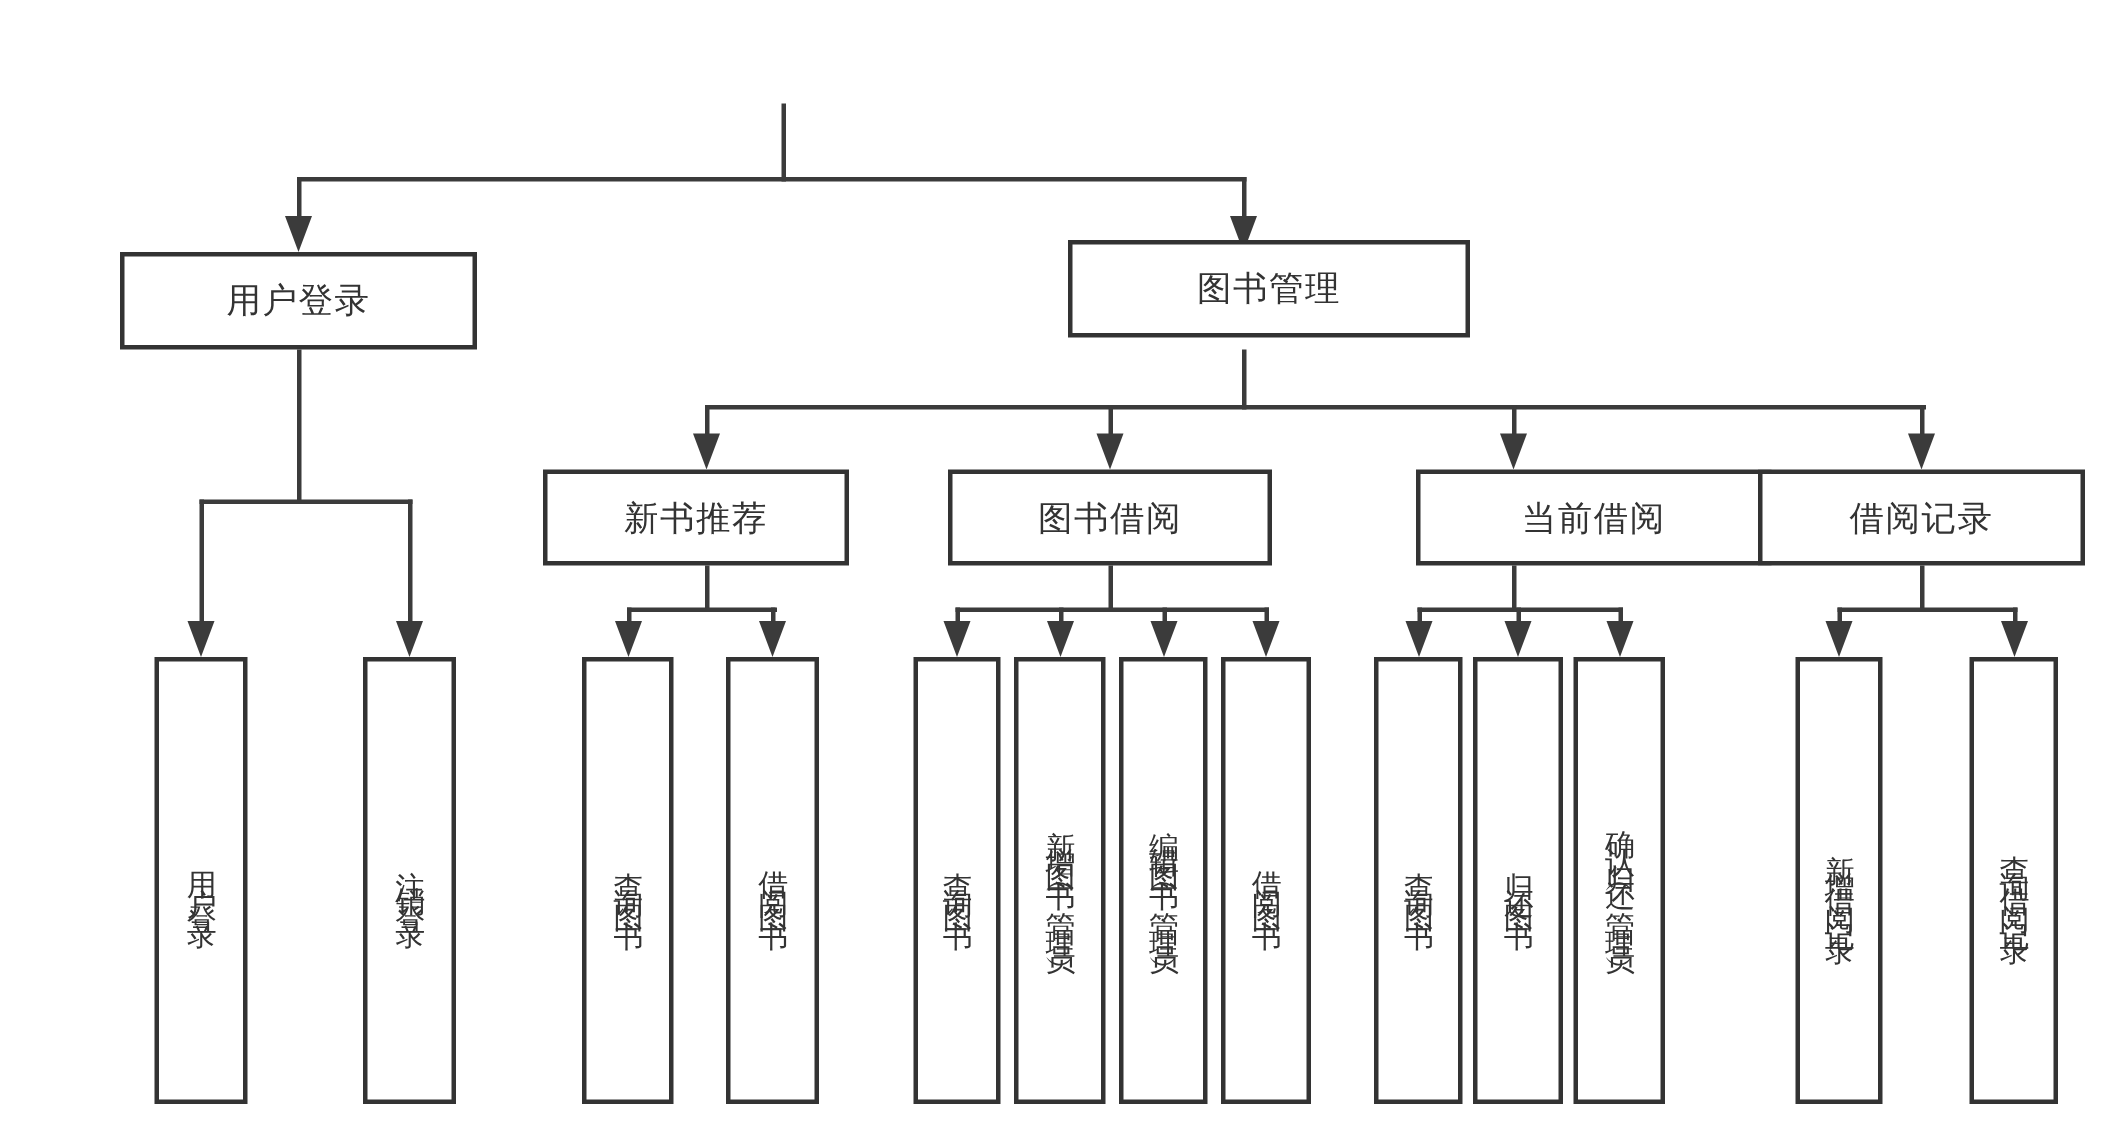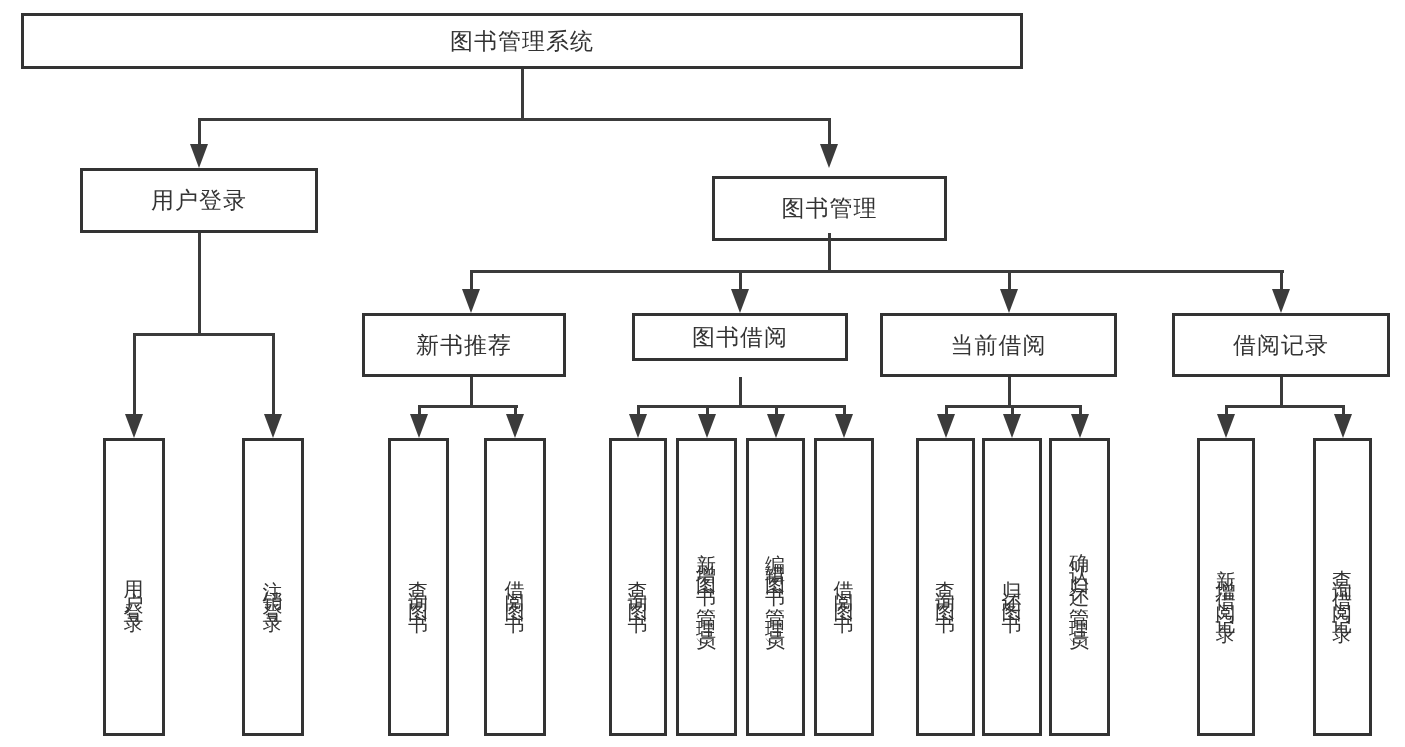--- a/index.html
+++ b/index.html
@@ -27,53 +27,52 @@
   .watermark{
     position:absolute;right:8px;bottom:4px;color:#9e9e9e;font-size:19px;
     text-shadow:1px 1px 0 #ffffff;z-index:5;
   }
 </style>
 </head>
 <body>
 
 <div class="canvas">
 
-  <div class="box" style="left:21px;top:13px;width:1002px;height:56px">图书管理系统</div>
 
   <div class="vline" style="left:521px;top:69px;height:52px"></div>
   <div class="hline" style="left:198px;top:118px;width:633px"></div>
   <div class="vline" style="left:198px;top:118px;height:30px"></div>
   <div class="vline" style="left:828px;top:118px;height:30px"></div>
   <div class="arrow" style="left:190px;top:144px"></div>
   <div class="arrow" style="left:820px;top:144px"></div>
 
   <div class="box" style="left:80px;top:168px;width:238px;height:65px">用户登录</div>
-  <div class="box" style="left:712px;top:176px;width:235px;height:65px">图书管理</div>
+  <div class="box" style="left:712px;top:160px;width:268px;height:65px">图书管理</div>
 
   <div class="vline" style="left:198px;top:233px;height:103px"></div>
   <div class="hline" style="left:133px;top:333px;width:142px"></div>
   <div class="vline" style="left:133px;top:333px;height:85px"></div>
   <div class="vline" style="left:272px;top:333px;height:85px"></div>
   <div class="arrow" style="left:125px;top:414px"></div>
   <div class="arrow" style="left:264px;top:414px"></div>
 
   <div class="vline" style="left:828px;top:233px;height:40px"></div>
   <div class="hline" style="left:470px;top:270px;width:814px"></div>
   <div class="vline" style="left:470px;top:270px;height:22px"></div>
   <div class="vline" style="left:739px;top:270px;height:22px"></div>
   <div class="vline" style="left:1008px;top:270px;height:22px"></div>
   <div class="vline" style="left:1280px;top:270px;height:22px"></div>
   <div class="arrow" style="left:462px;top:289px"></div>
   <div class="arrow" style="left:731px;top:289px"></div>
   <div class="arrow" style="left:1000px;top:289px"></div>
   <div class="arrow" style="left:1272px;top:289px"></div>
 
   <div class="box" style="left:362px;top:313px;width:204px;height:64px">新书推荐</div>
-  <div class="box" style="left:632px;top:313px;width:216px;height:48px">图书借阅</div>
-  <div class="box" style="left:880px;top:313px;width:237px;height:64px">当前借阅</div>
+  <div class="box" style="left:632px;top:313px;width:216px;height:64px">图书借阅</div>
+  <div class="box" style="left:944px;top:313px;width:237px;height:64px">当前借阅</div>
   <div class="box" style="left:1172px;top:313px;width:218px;height:64px">借阅记录</div>
 
   <div class="vline" style="left:470px;top:377px;height:31px"></div>
   <div class="hline" style="left:418px;top:405px;width:100px"></div>
   <div class="vline" style="left:418px;top:405px;height:12px"></div>
   <div class="vline" style="left:514px;top:405px;height:12px"></div>
   <div class="arrow" style="left:410px;top:414px"></div>
   <div class="arrow" style="left:506px;top:414px"></div>
 
   <div class="vline" style="left:739px;top:377px;height:31px"></div>

